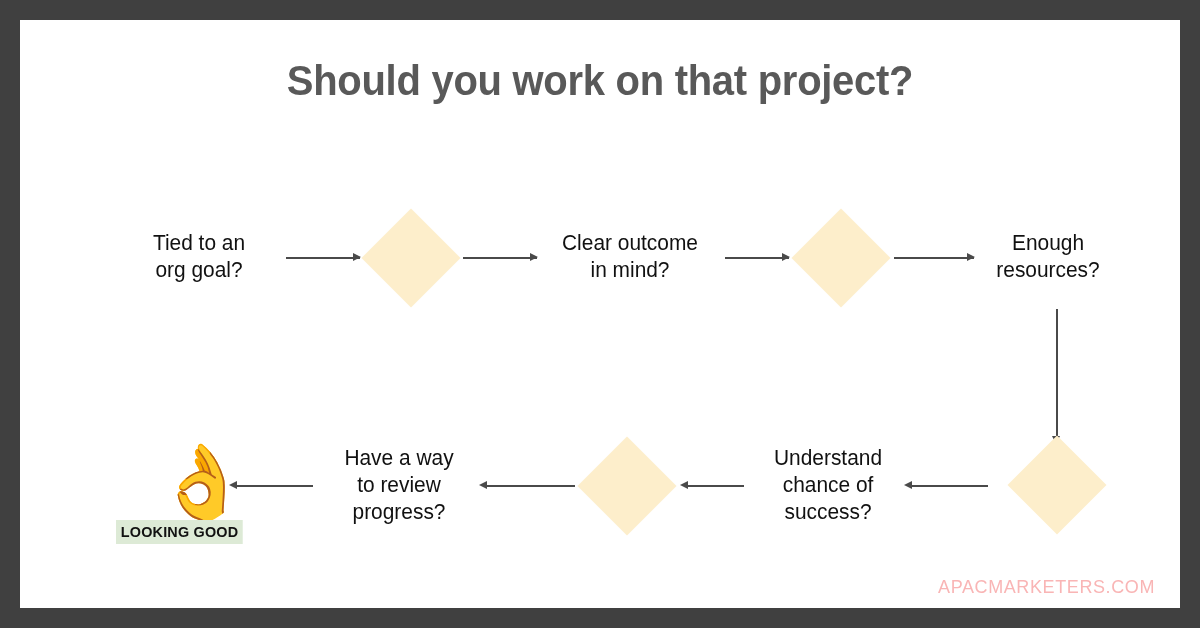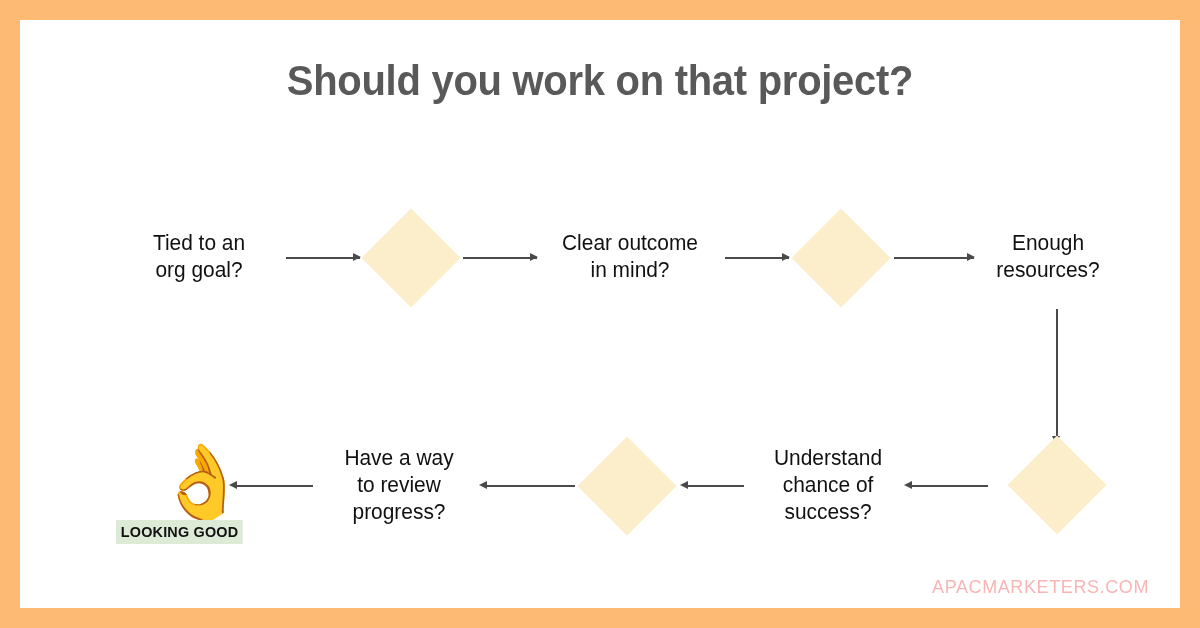--- a/index.html
+++ b/index.html
@@ -5,21 +5,21 @@
   * { margin:0; padding:0; box-sizing:border-box; }
   html, body {
     width:1200px; height:628px;
     font-family:"Liberation Sans", sans-serif;
     background:#FBA6A6;
     overflow:hidden;
   }
   #canvas {
     position:relative;
     width:1200px; height:628px;
-    background:#fdba74;
+    background:#404040;
   }
   #inner {
     position:absolute;
     left:20px; top:20px;
     width:1160px; height:588px;
     background:#ffffff;
   }
 
   
   #title {
@@ -109,21 +109,21 @@
     padding:3px 5px 4px 5px;
     font-family:"Liberation Sans Narrow","Liberation Sans", sans-serif;
     transform:scaleX(0.96);
     transform-origin:left top;
     white-space:nowrap;
   }
 
   
   #watermark {
     position:absolute;
-    right:31px; bottom:10px;
+    right:25px; bottom:10px;
     font-size:18px;
     letter-spacing:0.6px;
     color:#F9B5B5;
     font-family:"Liberation Sans", sans-serif;
     white-space:nowrap;
   }
 </style>
 </head>
 <body>
 

